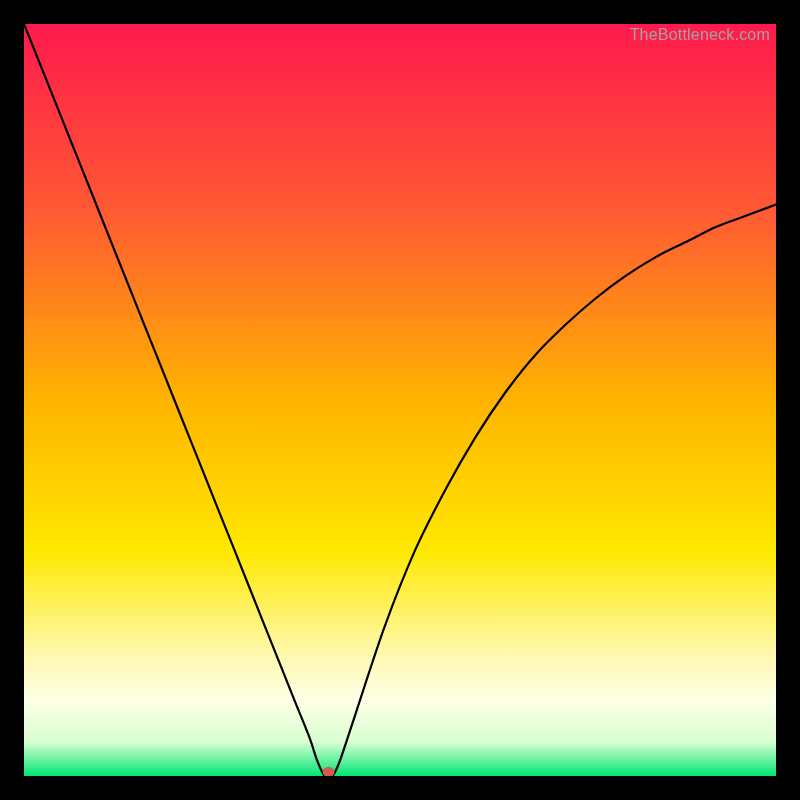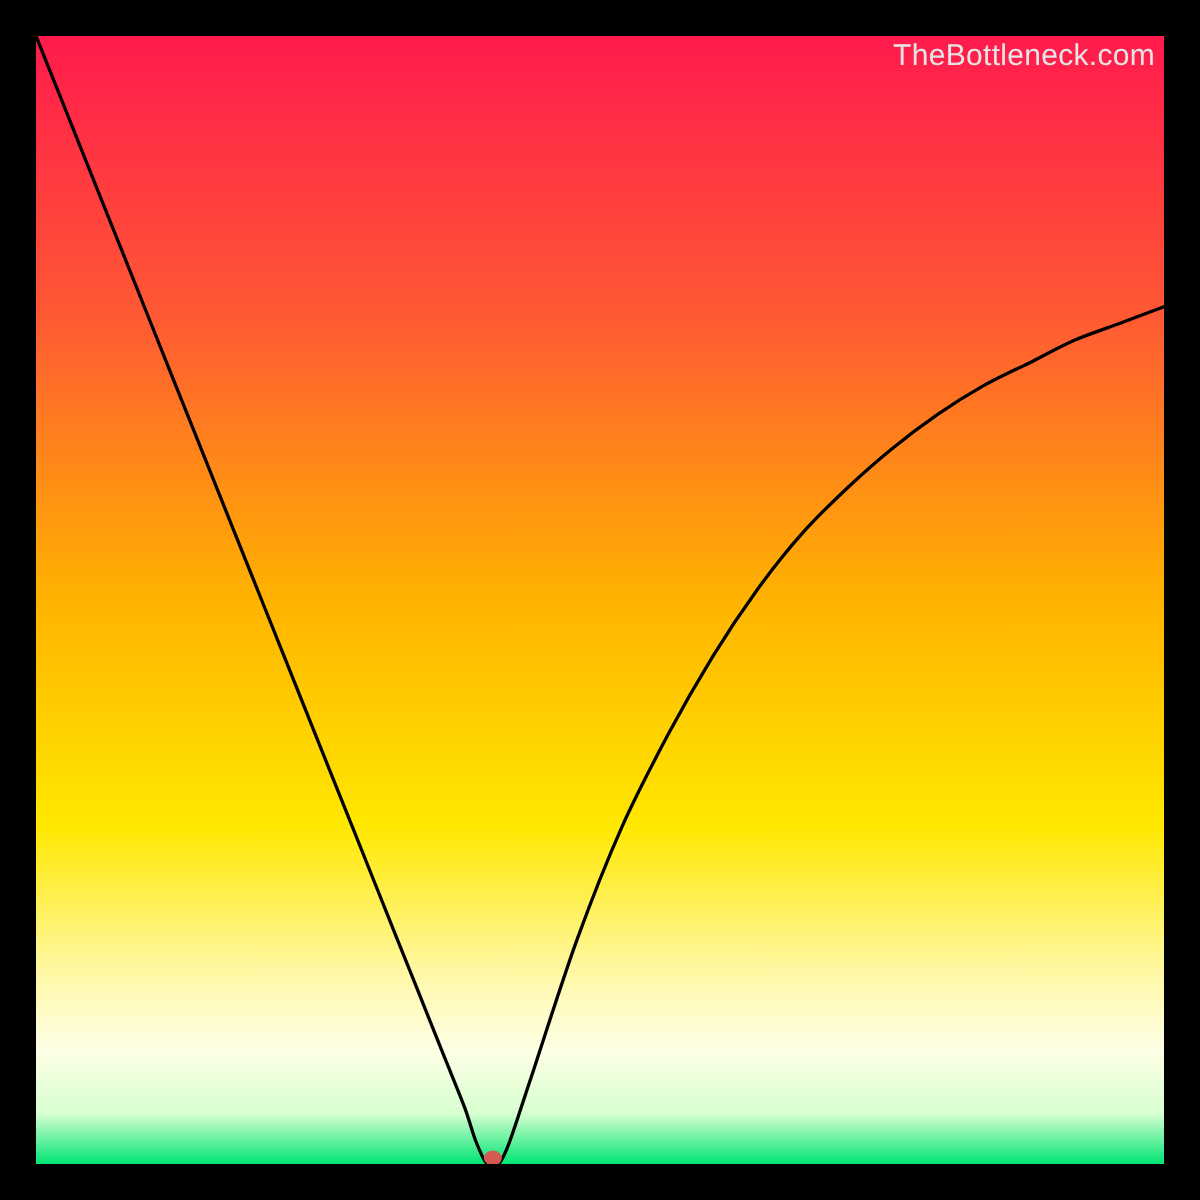--- a/index.html
+++ b/index.html
@@ -23,22 +23,22 @@
     position: absolute;
     left: 0;
     top: 0;
     width: 752px;
     height: 752px;
   }
   .watermark {
     position: absolute;
     top: 2px;
     right: 6px;
-    color: #e5e5e5;
-    font-size: 20px;
+    color: #a3a3a3;
+    font-size: 16px;
     font-weight: 500;
     letter-spacing: 0.2px;
     user-select: none;
   }
   .curve {
     fill: none;
     stroke: #000;
     stroke-width: 2.2;
     stroke-linecap: round;
   }

